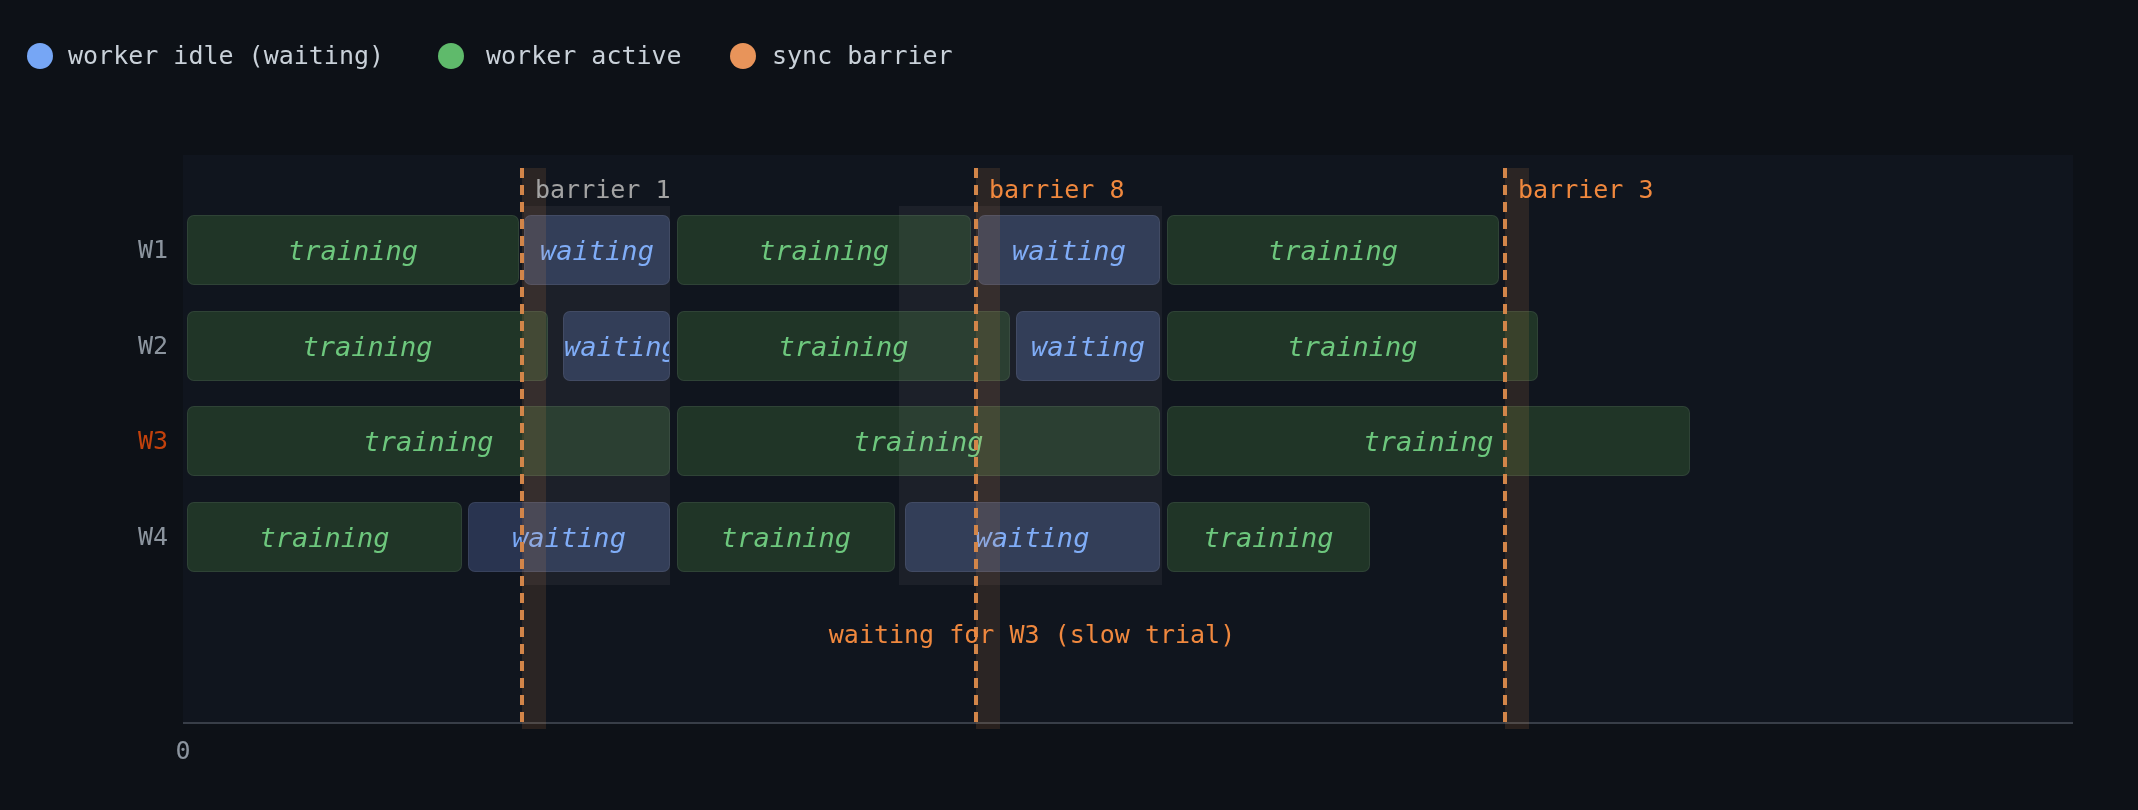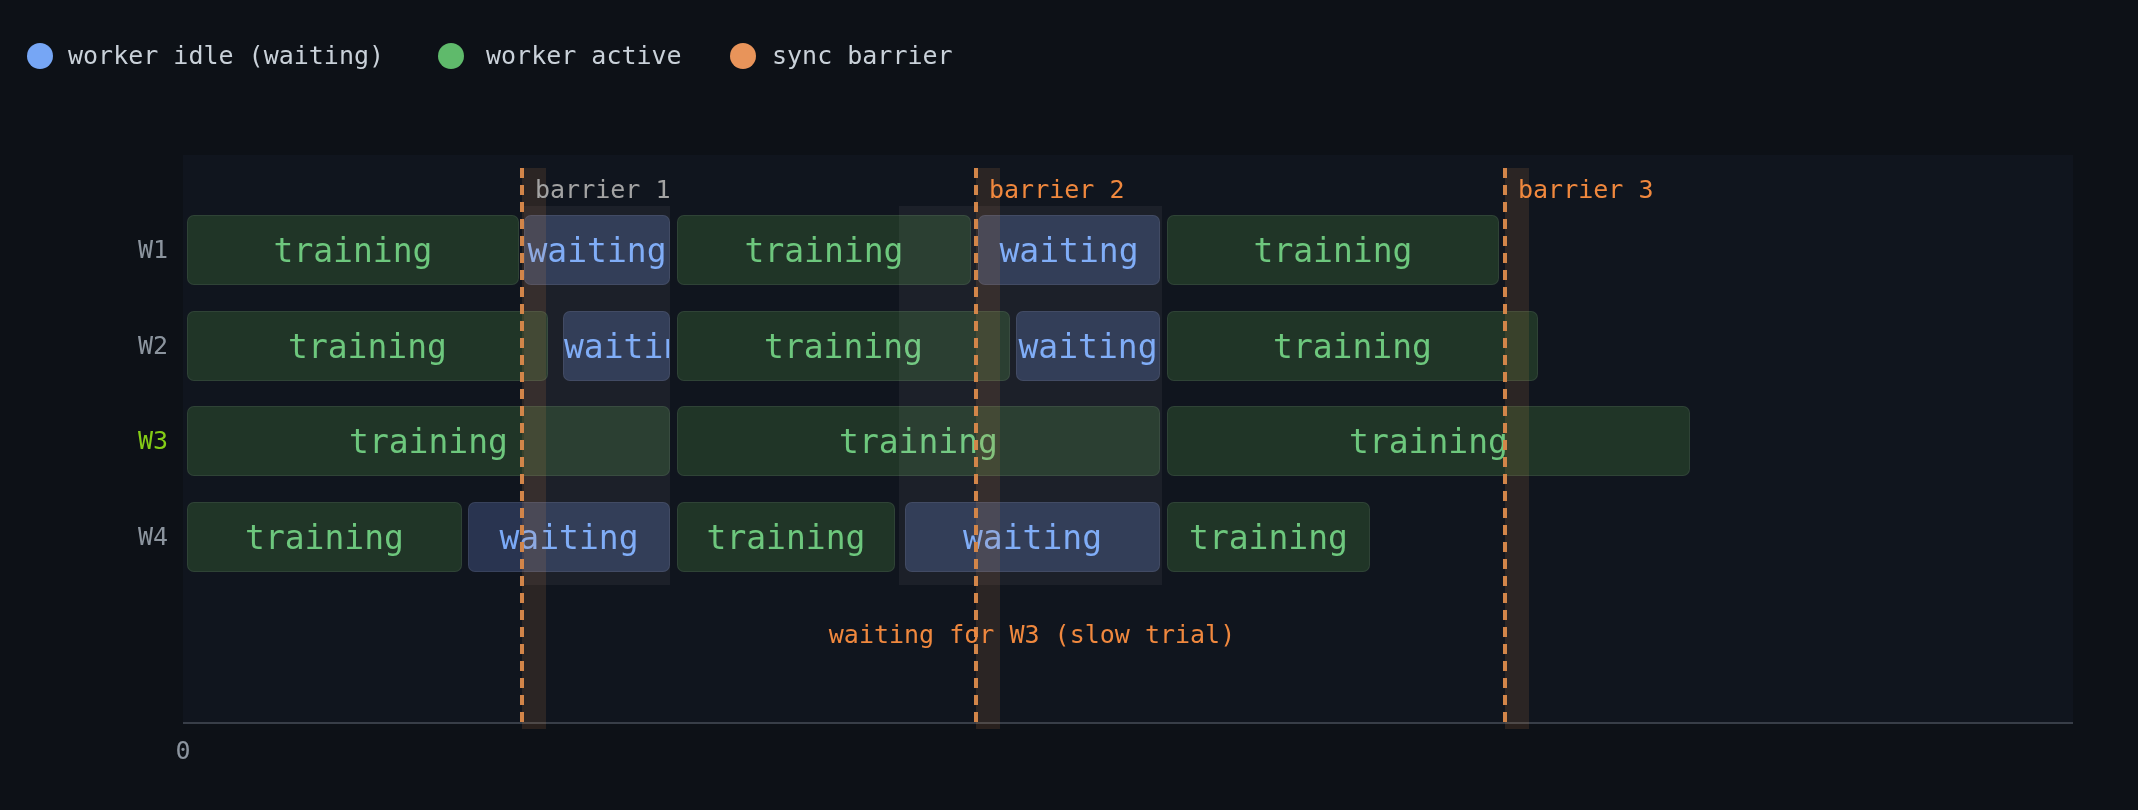--- a/index.html
+++ b/index.html
@@ -20,21 +20,21 @@
 
   
   #plot { position: absolute; left: 183px; top: 155px; width: 1890px; height: 568px; }
 
   .band { position: absolute; top: 51px; height: 379px; }
   .glow { position: absolute; top: 13px; height: 561px; }
   .barrier-line { position: absolute; top: 13px; width: 4px; height: 559px; }
   .barrier-label { position: absolute; top: 20px; height: 30px; line-height: 30px; font-size: 25px; white-space: nowrap; }
 
   .row-label { position: absolute; left: -85px; width: 70px; text-align: right; font-size: 25px; height: 70px; line-height: 70px; }
-  .seg { position: absolute; height: 70px; line-height: 70px; border-radius: 7px; font-size: 33px; text-align: center; overflow: hidden; white-space: nowrap; border: 1px solid rgba(255,255,255,0.07); }
+  .seg { position: absolute; height: 70px; line-height: 70px; border-radius: 7px; font-size: 27px; text-align: center; overflow: hidden; white-space: nowrap; border: 1px solid rgba(255,255,255,0.07); font-style: italic; }
 
   .annotation { position: absolute; top: 465px; height: 30px; line-height: 30px; font-size: 25px; white-space: nowrap; transform: translateX(-50%); }
 
   .axis-line { position: absolute; left: 183px; top: 722px; width: 1890px; height: 2px; }
   .origin-label { position: absolute; left: 183px; top: 737px; font-size: 25px; height: 28px; line-height: 28px; transform: translateX(-50%); }
   .xlabel { position: absolute; right: 65px; top: 737px; font-size: 25px; height: 28px; line-height: 28px; white-space: nowrap; }
 </style>
 </head>
 <body style="background: rgb(13, 17, 23);">
 
@@ -63,36 +63,36 @@
       <div class="seg" style="left: 341px; width: 146px; top: 60px; z-index: 2; background: rgb(41, 52, 80); color: rgb(122, 169, 247);">waiting</div>
       <div class="seg" style="left: 494px; width: 294px; top: 60px; z-index: 2; background: rgb(32, 53, 39); color: rgb(109, 199, 125);">training</div>
       <div class="seg" style="left: 795px; width: 182px; top: 60px; z-index: 2; background: rgb(41, 52, 80); color: rgb(122, 169, 247);">waiting</div>
       <div class="seg" style="left: 984px; width: 332px; top: 60px; z-index: 2; background: rgb(32, 53, 39); color: rgb(109, 199, 125);">training</div>
       <div class="row-label" style="top: 156px; color: rgb(139, 148, 158);">W2</div>
       <div class="seg" style="left: 4px; width: 361px; top: 156px; z-index: 2; background: rgb(32, 53, 39); color: rgb(109, 199, 125);">training</div>
       <div class="seg" style="left: 380px; width: 107px; top: 156px; z-index: 2; background: rgb(41, 52, 80); color: rgb(122, 169, 247);">waiting</div>
       <div class="seg" style="left: 494px; width: 333px; top: 156px; z-index: 2; background: rgb(32, 53, 39); color: rgb(109, 199, 125);">training</div>
       <div class="seg" style="left: 833px; width: 144px; top: 156px; z-index: 2; background: rgb(41, 52, 80); color: rgb(122, 169, 247);">waiting</div>
       <div class="seg" style="left: 984px; width: 371px; top: 156px; z-index: 2; background: rgb(32, 53, 39); color: rgb(109, 199, 125);">training</div>
-      <div class="row-label" style="top: 251px; color: #84cc16;">W3</div>
+      <div class="row-label" style="top: 251px; color: #c2410c;">W3</div>
       <div class="seg" style="left: 4px; width: 483px; top: 251px; z-index: 2; background: rgb(32, 53, 39); color: rgb(109, 199, 125);">training</div>
       <div class="seg" style="left: 494px; width: 483px; top: 251px; z-index: 2; background: rgb(32, 53, 39); color: rgb(109, 199, 125);">training</div>
       <div class="seg" style="left: 984px; width: 523px; top: 251px; z-index: 2; background: rgb(32, 53, 39); color: rgb(109, 199, 125);">training</div>
       <div class="row-label" style="top: 347px; color: rgb(139, 148, 158);">W4</div>
       <div class="seg" style="left: 4px; width: 275px; top: 347px; z-index: 2; background: rgb(32, 53, 39); color: rgb(109, 199, 125);">training</div>
       <div class="seg" style="left: 285px; width: 202px; top: 347px; z-index: 2; background: rgb(41, 52, 80); color: rgb(122, 169, 247);">waiting</div>
       <div class="seg" style="left: 494px; width: 218px; top: 347px; z-index: 2; background: rgb(32, 53, 39); color: rgb(109, 199, 125);">training</div>
       <div class="seg" style="left: 722px; width: 255px; top: 347px; z-index: 2; background: rgb(41, 52, 80); color: rgb(122, 169, 247);">waiting</div>
       <div class="seg" style="left: 984px; width: 203px; top: 347px; z-index: 2; background: rgb(32, 53, 39); color: rgb(109, 199, 125);">training</div>
       <div class="glow" style="left: 339px; width: 24px; background: rgba(230, 145, 80, 0.13); z-index: 4;"></div>
       <div class="barrier-line" style="left: 337px; background: repeating-linear-gradient(rgb(210, 133, 73) 0px, rgb(210, 133, 73) 10px, transparent 10px, transparent 17px); z-index: 5;"></div>
       <div class="barrier-label" style="left: 352px; color: #a3a3a3; z-index: 6;">barrier 1</div>
       <div class="glow" style="left: 793px; width: 24px; background: rgba(230, 145, 80, 0.13); z-index: 4;"></div>
       <div class="barrier-line" style="left: 791px; background: repeating-linear-gradient(rgb(210, 133, 73) 0px, rgb(210, 133, 73) 10px, transparent 10px, transparent 17px); z-index: 5;"></div>
-      <div class="barrier-label" style="left: 806px; color: rgb(240, 136, 62); z-index: 6;">barrier 2</div>
+      <div class="barrier-label" style="left: 806px; color: rgb(240, 136, 62); z-index: 6;">barrier 8</div>
       <div class="glow" style="left: 1322px; width: 24px; background: rgba(230, 145, 80, 0.13); z-index: 4;"></div>
       <div class="barrier-line" style="left: 1320px; background: repeating-linear-gradient(rgb(210, 133, 73) 0px, rgb(210, 133, 73) 10px, transparent 10px, transparent 17px); z-index: 5;"></div>
       <div class="barrier-label" style="left: 1335px; color: rgb(240, 136, 62); z-index: 6;">barrier 3</div>
       <div class="annotation" style="left: 849px; color: rgb(240, 136, 62); z-index: 6;">waiting for W3 (slow trial)</div>
     </div>
 
   <div class="axis-line" style="background: rgb(56, 62, 72);"></div>
   <div class="origin-label" style="color: rgb(139, 148, 158);">0</div>
 
 </div>

